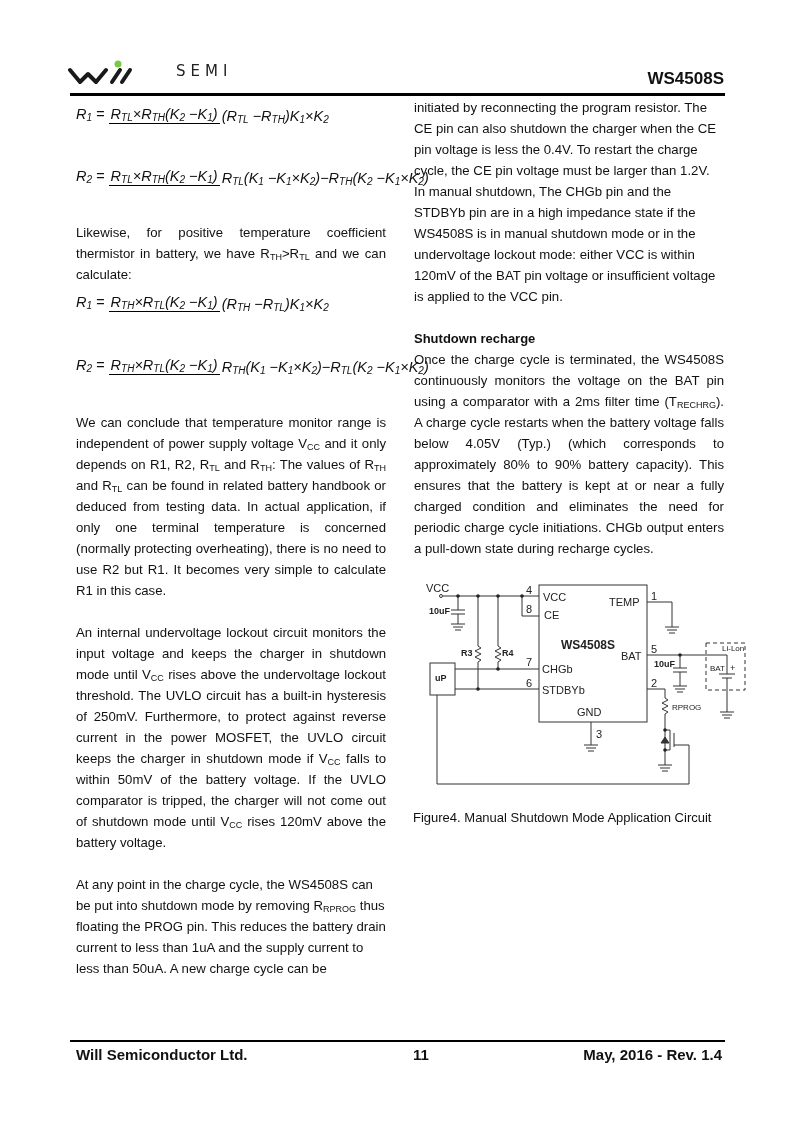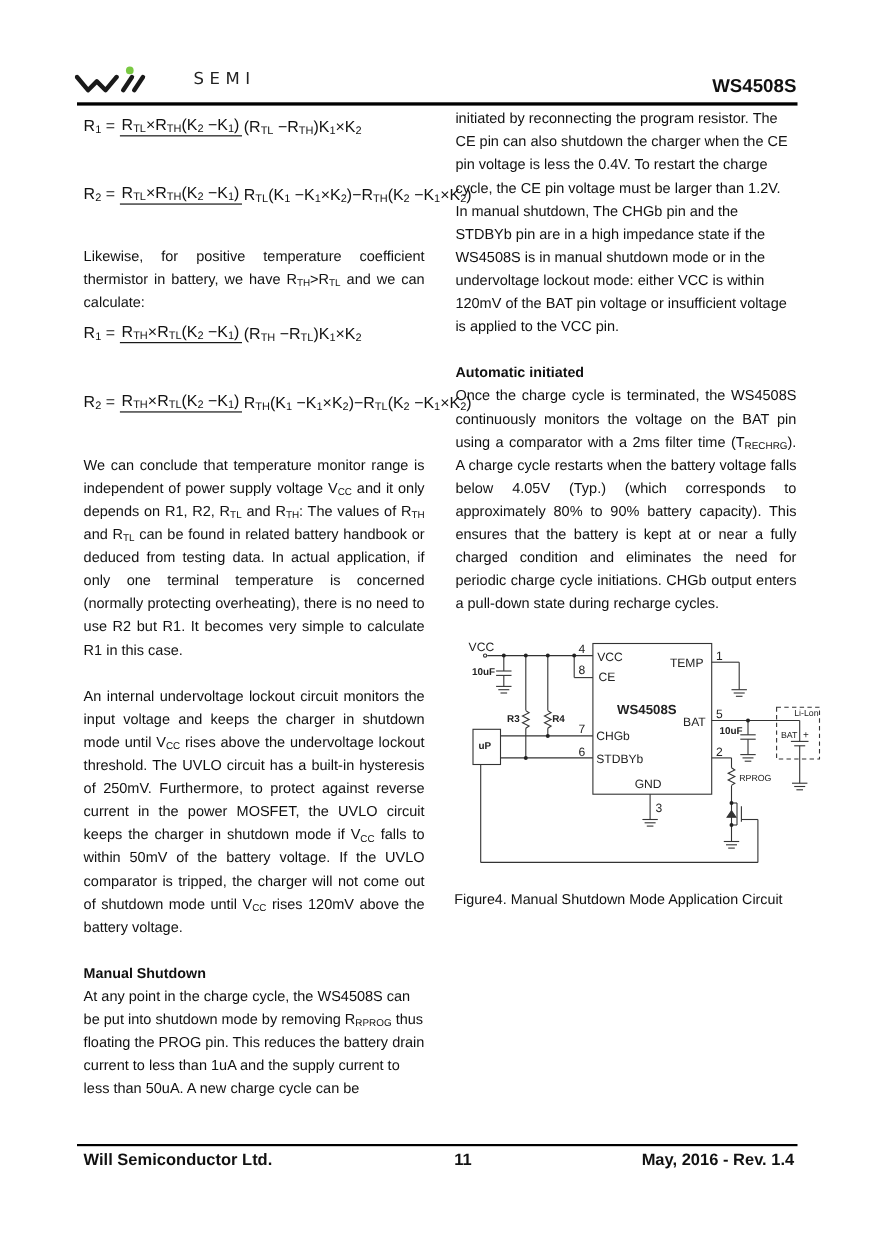--- a/index.html
+++ b/index.html
@@ -10,21 +10,21 @@
   .logo-semi { position: absolute; left: 108px; top: 2px; font-size: 15px; letter-spacing: 5px; color: #222; font-family: "DejaVu Sans", sans-serif; }
   .part-no { right: 76px; top: 69px; font-size: 17px; font-weight: bold; }
   .rule-top { left: 70px; top: 93px; width: 655px; height: 3px; background: #000; }
   .rule-bot { left: 70px; top: 1040px; width: 655px; height: 2px; background: #000; }
   .footer { top: 1046px; font-size: 15px; font-weight: bold; }
   .col { position: absolute; width: 310px; font-size: 13.2px; line-height: 21px; }
   .col p { margin: 0; text-align: justify; }
   .col p.left { text-align: left; }
   .col h4 { margin: 0; font-size: 13px; font-weight: bold; line-height: 21px; }
   sub { font-size: 9px; vertical-align: -2px; line-height: 0; }
-  .eq { position: absolute; font-size: 14.5px; display: flex; align-items: center; }
+  .eq { position: absolute; font-size: 14.5px; display: flex; align-items: flex-start; font-style: italic; }
   .eq .lhs { margin-right: 4px; }
   .frac { display: inline-flex; align-items: center; }
   .frac .num { padding: 0 2px 1px; border-bottom: 1px solid #000; white-space: nowrap; }
   .frac .den { padding: 1px 2px 0; white-space: nowrap; }
   .eq sub { font-size: 10px; }
   .spacer { height: 21px; }
   .caption { left: 413px; top: 810px; font-size: 13px; }
   svg text { font-family: "Liberation Sans", sans-serif; }
 </style>
 </head>
@@ -74,28 +74,27 @@
     <span class="num">R<sub>TH</sub>×R<sub>TL</sub>(K<sub>2</sub> −K<sub>1</sub>)</span>
     <span class="den">R<sub>TH</sub>(K<sub>1</sub> −K<sub>1</sub>×K<sub>2</sub>)−R<sub>TL</sub>(K<sub>2</sub> −K<sub>1</sub>×K<sub>2</sub>)</span>
   </span>
 </div>
 
 <div class="col" style="left:76px; top:412px;">
   <p><span>We can conclude that temperature monitor range is independent of power supply voltage V</span><sub>CC</sub><span> and it only depends on R1, R2, R</span><sub>TL</sub><span> and R</span><sub>TH</sub><span>: The values of R</span><sub>TH</sub><span> and R</span><sub>TL</sub><span> can be found in related battery handbook or deduced from testing data. In actual application, if only one terminal temperature is concerned (normally protecting overheating), there is no need to use R2 but R1. It becomes very simple to calculate R1 in this case.</span></p>
   <div class="spacer"></div>
   <p><span>An internal undervoltage lockout circuit monitors the input voltage and keeps the charger in shutdown mode until V</span><sub>CC</sub><span> rises above the undervoltage lockout threshold. The UVLO circuit has a built-in hysteresis of 250mV. Furthermore, to protect against reverse current in the power MOSFET, the UVLO circuit keeps the charger in shutdown mode if V</span><sub>CC</sub><span> falls to within 50mV of the battery voltage. If the UVLO comparator is tripped, the charger will not come out of shutdown mode until V</span><sub>CC</sub><span> rises 120mV above the battery voltage.</span></p>
   <div class="spacer"></div>
-  <h4>Manual Shutdown</h4>
   <p class="left"><span>At any point in the charge cycle, the WS4508S can be put into shutdown mode by removing R</span><sub>RPROG</sub><span> thus floating the PROG pin. This reduces the battery drain current to less than 1uA and the supply current to less than 50uA. A new charge cycle can be</span></p>
 </div>
 
 <div class="col" style="left:414px; top:97px;">
   <p class="left">initiated by reconnecting the program resistor. The CE pin can also shutdown the charger when the CE pin voltage is less the 0.4V. To restart the charge cycle, the CE pin voltage must be larger than 1.2V. In manual shutdown, The CHGb pin and the STDBYb pin are in a high impedance state if the WS4508S is in manual shutdown mode or in the undervoltage lockout mode: either VCC is within 120mV of the BAT pin voltage or insufficient voltage is applied to the VCC pin.</p>
   <div class="spacer"></div>
-  <h4>Automatic initiated</h4>
+  <h4>Shutdown recharge</h4>
   <p><span>Once the charge cycle is terminated, the WS4508S continuously monitors the voltage on the BAT pin using a comparator with a 2ms filter time (T</span><sub>RECHRG</sub><span>). A charge cycle restarts when the battery voltage falls below 4.05V (Typ.) (which corresponds to approximately 80% to 90% battery capacity). This ensures that the battery is kept at or near a fully charged condition and eliminates the need for periodic charge cycle initiations. CHGb output enters a pull-down state during recharge cycles.</span></p>
 </div>
 
 <svg class="abs" style="left:0; top:0;" width="800" height="800">
   <g stroke="#333" stroke-width="1" fill="none">
 
     <circle cx="441" cy="596" r="1.5" fill="#fff"></circle>
     <line x1="443" y1="596" x2="539" y2="596"></line>
 
     <line x1="522" y1="596" x2="522" y2="616"></line>

